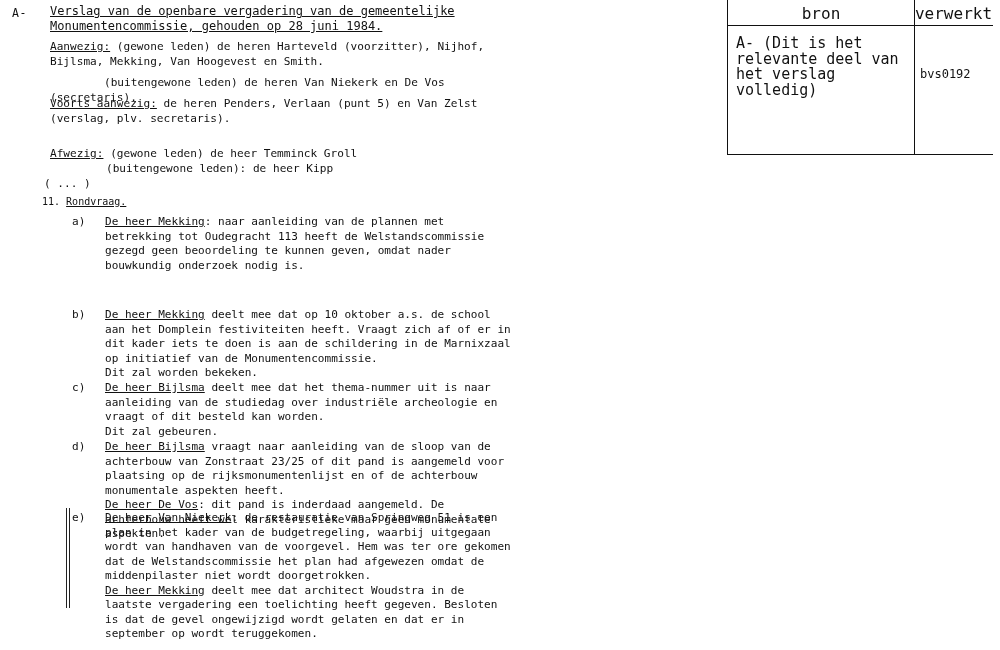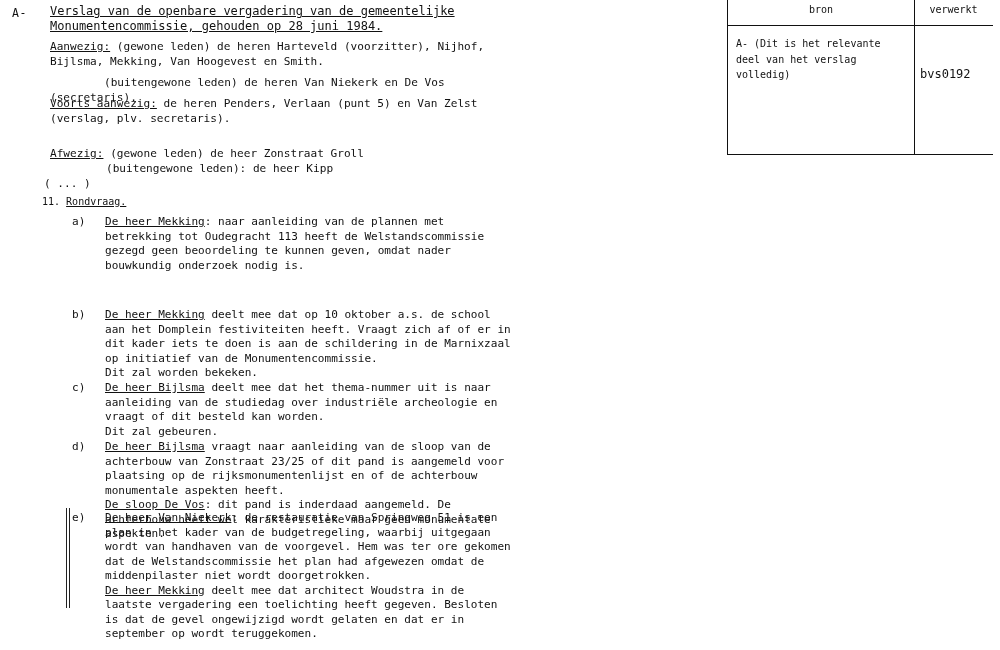--- a/index.html
+++ b/index.html
@@ -124,32 +124,32 @@
     top: 0;
     bottom: 0;
     width: 0;
     border-left: 1.5px solid #111;
   }
   #col-div-1 { left: 186px; top: 0; height: 155px; }
 
   .th {
     position: absolute;
     top: 4px;
-    font-size: 10px;
+    font-size: 16px;
     text-align: center;
   }
   .th-bron { left: 0; width: 186px; }
   .th-verwerkt { left: 186px; width: 79px; }
 
   .cell-bron {
     position: absolute;
     left: 8px;
     top: 36px;
     width: 172px;
-    font-size: 10px;
+    font-size: 15px;
     line-height: 15.5px;
   }
   .cell-verwerkt {
     position: absolute;
     left: 192px;
     top: 67px;
     width: 74px;
     font-size: 12px;
   }
 </style>
@@ -171,21 +171,21 @@
     <span style="padding-left:54px; display:inline-block;"></span><span>(buitengewone leden) de heren Van Niekerk en De Vos (secretaris).</span>
   </div>
 
   <div class="block lbl-voorts">
     <span class="u">Voorts aanwezig:</span>
     <span>de heren Penders, Verlaan (punt 5) en Van Zelst (verslag, plv. secretaris).</span>
   </div>
 
   <div class="block lbl-afwezig">
     <span class="u">Afwezig:</span>
-    <span>(gewone leden) de heer Zonstraat Groll</span><br>
+    <span>(gewone leden) de heer Temminck Groll</span><br>
     <span style="padding-left:56px; display:inline-block;"></span><span>(buitengewone leden): de heer Kipp</span>
   </div>
 
   <div class="block lbl-dots">( ... )</div>
 
   <div class="item11">
     <span>11.</span>
     <span class="u">Rondvraag.</span>
   </div>
 
@@ -209,21 +209,21 @@
     <div class="body">
       <p><span class="u">De heer Bijlsma</span> deelt mee dat het thema-nummer uit is naar aanleiding van de studiedag over industriële archeologie en vraagt of dit besteld kan worden.</p>
       <p>Dit zal gebeuren.</p>
     </div>
   </div>
 
   <div class="sub" id="sub-d">
     <span class="letter">d)</span>
     <div class="body">
       <p><span class="u">De heer Bijlsma</span> vraagt naar aanleiding van de sloop van de achterbouw van Zonstraat 23/25 of dit pand is aangemeld voor plaatsing op de rijksmonumentenlijst en of de achterbouw monumentale aspekten heeft.</p>
-      <p><span class="u">De sloop De Vos</span>: dit pand is inderdaad aangemeld. De achterbouw heeft wel karakteristieke maar geen monumentale aspekten.</p>
+      <p><span class="u">De heer De Vos</span>: dit pand is inderdaad aangemeld. De achterbouw heeft wel karakteristieke maar geen monumentale aspekten.</p>
     </div>
   </div>
 
   <div class="changebar b1"></div>
   <div class="changebar b2"></div>
 
   <div class="sub" id="sub-e">
     <span class="letter">e)</span>
     <div class="body">
       <p><span class="u">De heer Van Niekerk</span>: de restauratie van Springweg 51 is een plan in het kader van de budgetregeling, waarbij uitgegaan wordt van handhaven van de voorgevel. Hem was ter ore gekomen dat de Welstandscommissie het plan had afgewezen omdat de middenpilaster niet wordt doorgetrokken.</p>

